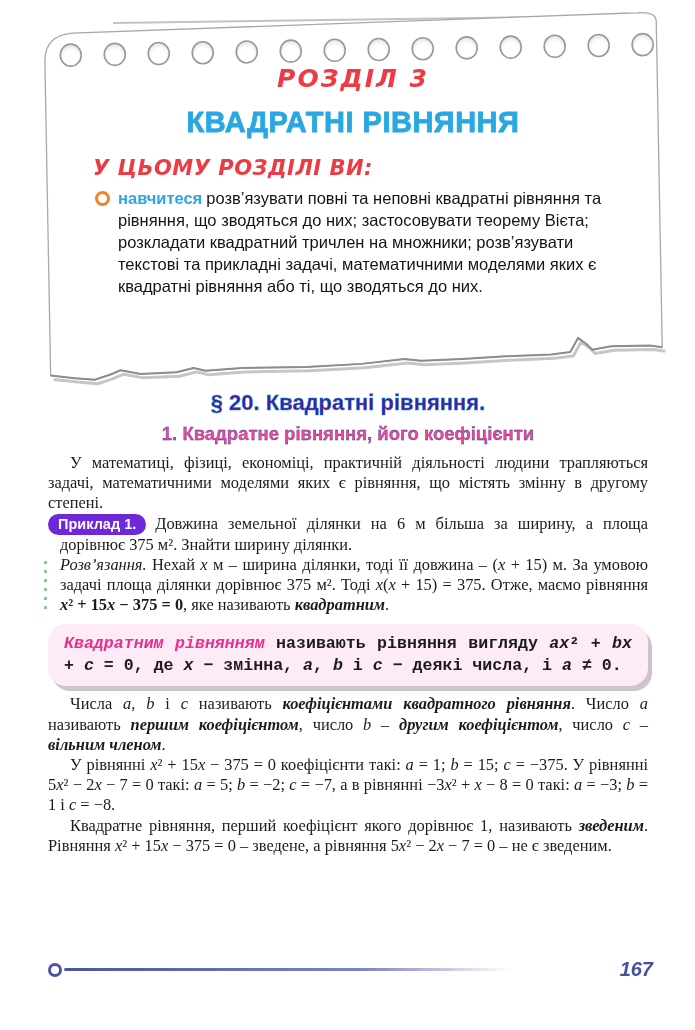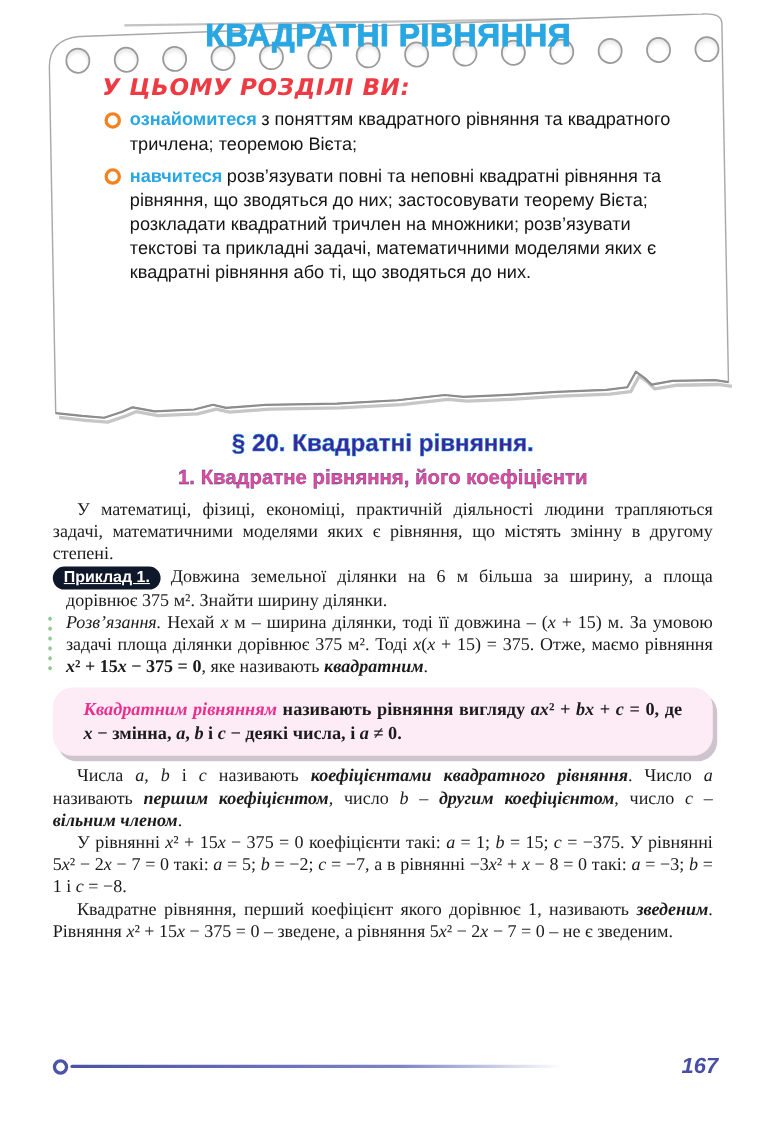--- a/index.html
+++ b/index.html
@@ -26,28 +26,28 @@
 
   
   main{position:absolute;left:48px;top:390px;width:600px;}
   .sec-title{text-align:center;font:700 22px/25px "Liberation Sans",sans-serif;
           color:#4c1d95;-webkit-text-stroke:.5px #00a0e3;}
   .sub-title{text-align:center;margin:8px 0 8px;font:700 18.5px "Liberation Sans",sans-serif;
           color:#ec4899;-webkit-text-stroke:.3px #27388f;}
   p.body{margin:0;font-size:16.4px;line-height:20.2px;text-align:justify;text-indent:22px;}
   .example{position:relative;padding-left:12px;}
   .example p.body{text-indent:0;}
-  .badge{display:inline-block;margin:0 9px 0 -12px;padding:1px 10px 2px;background:#0f172a;
-          border-radius:12px;font:700 14.5px/18px "Liberation Sans",sans-serif;color:#fff;text-decoration:underline;}
+  .badge{display:inline-block;margin:0 9px 0 -12px;padding:1px 10px 2px;background:#6d28d9;
+          border-radius:12px;font:700 14.5px/18px "Liberation Sans",sans-serif;color:#fff;}
   .gdots{position:absolute;left:-5px;top:44px;bottom:3px;width:5px;
           background-image:radial-gradient(circle,#94c795 1.6px,rgba(0,0,0,0) 1.9px);
           background-size:5px 9px;background-repeat:repeat-y;background-position:center top;}
-  .defbox{margin:9px 0 8px;padding:9px 28px 10px;background:#fdebf5;border-radius:18px;
+  .defbox{margin:9px 0 8px;padding:9px 16px 10px;background:#fdebf5;border-radius:18px;
           box-shadow:4px 5px 0 rgba(158,138,158,.5);
-          font-size:16.6px;line-height:21.5px;text-align:justify;}
+          font-size:16.6px;line-height:21.5px;text-align:justify;font-family:Liberation Mono, monospace;}
   .sg-b{font-weight:700}
   .sg-i{font-style:italic}
   .sg-bi{font-weight:700;font-style:italic}
   .sg-mag{color:#e9308e;font-weight:700;font-style:italic}
 
   
   footer{position:absolute;left:48px;right:42px;top:958px;display:flex;align-items:center;text-align:center;}
   .f-circle{width:8px;height:8px;background:#fff;border:3px solid #4b53a6;border-radius:50%;flex:none;}
   .f-line{flex:1;height:3px;margin-left:2px;border-radius:2px;
           background:linear-gradient(to right,#4b53a6 0%,#7d84c3 55%,rgba(255,255,255,0) 82%);}
@@ -83,27 +83,24 @@
         <ellipse cx="382" cy="46" rx="10.5" ry="11"></ellipse>
         <ellipse cx="426" cy="46" rx="10.5" ry="11"></ellipse>
         <ellipse cx="470" cy="46" rx="10.5" ry="11"></ellipse>
         <ellipse cx="514" cy="46" rx="10.5" ry="11"></ellipse>
         <ellipse cx="558" cy="46" rx="10.5" ry="11"></ellipse>
         <ellipse cx="602" cy="46" rx="10.5" ry="11"></ellipse>
       </g>
     </svg>
 
     <div class="paper-content">
+      <div class="kicker">РОЗДІЛ 3</div>
       <div class="chapter-title">КВАДРАТНІ РІВНЯННЯ</div>
       <div class="intro-heading">У ЦЬОМУ РОЗДІЛІ ВИ:</div>
 
-      <div class="bullet">
-        <span class="ring"></span>
-        <span class="lead">ознайомитеся</span><span>з поняттям квадратного рівняння та квадратного тричлена; теоремою Вієта;</span>
-      </div>
       <div class="bullet">
         <span class="ring"></span>
         <span class="lead">навчитеся</span><span>розв’язувати повні та неповні квадратні рівняння та рівняння, що зводяться до них; застосовувати теорему Вієта; розкладати квадратний тричлен на множники; розв’язувати текстові та прикладні задачі, математичними моделями яких є квадратні рівняння або ті, що зводяться до них.</span>
       </div>
     </div>
   </div>
 
   <main>
     <div class="sec-title">
       <div>§ 20. Квадратні рівняння.</div>

